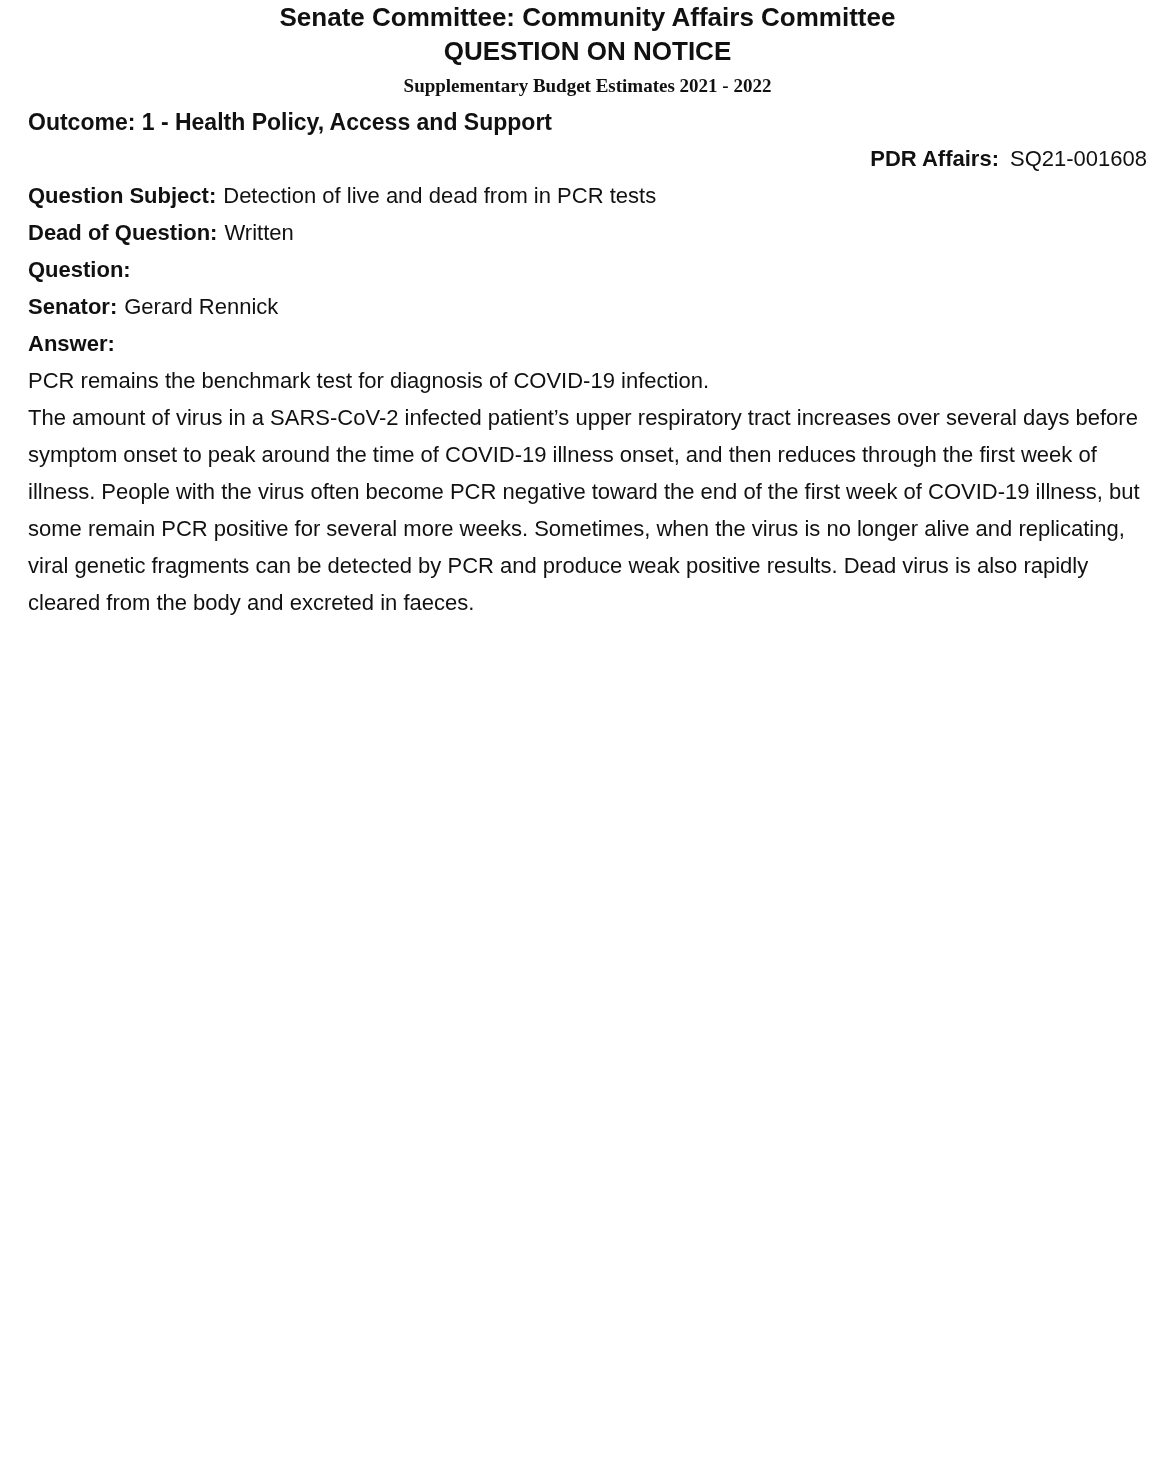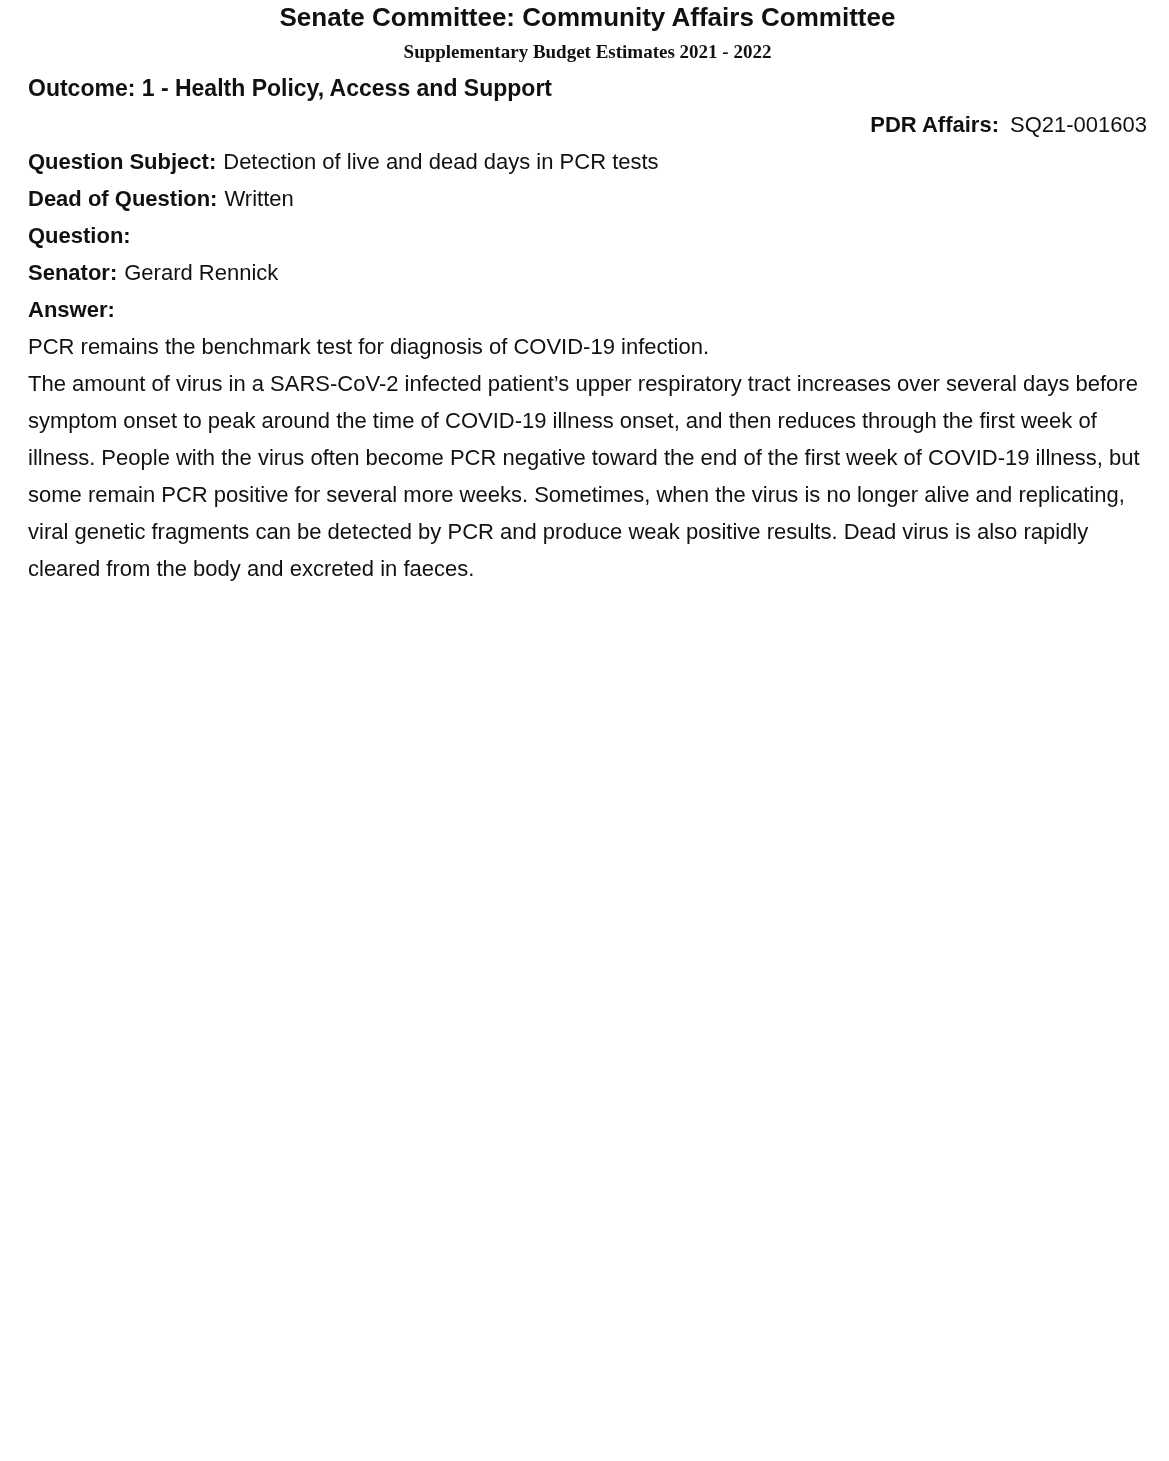--- a/index.html
+++ b/index.html
@@ -82,28 +82,29 @@
   .para-2           { margin-top: 15px; }
   .para-3           { margin-top: 11px; }
 </style>
 </head>
 <body>
 
 <div class="page">
 
   <h1 class="doc-title">Senate Committee: Community Affairs Committee</h1>
 
+  <h2 class="notice-heading">QUESTION ON NOTICE</h2>
 
   <div class="heading estimates-heading">Supplementary Budget Estimates 2021 - 2022</div>
 
   <div class="heading outcome-heading">Outcome: 1 - Health Policy, Access and Support</div>
 
-  <p class="body-line pdr-line"><span class="label">PDR Affairs:</span><span class="pdr-value">SQ21-001603</span></p>
+  <p class="body-line pdr-line"><span class="label">PDR Affairs:</span><span class="pdr-value">SQ21-001608</span></p>
 
-  <p class="body-line field-qsubject"><span class="label">Question Subject:</span><span class="value">Detection of live and dead days in PCR tests</span></p>
+  <p class="body-line field-qsubject"><span class="label">Question Subject:</span><span class="value">Detection of live and dead from in PCR tests</span></p>
 
   <p class="body-line field-type"><span class="label">Dead of Question:</span><span class="value">Written</span></p>
 
   <p class="body-line label question-label">Question:</p>
 
   <p class="body-line field-senator"><span class="label">Senator:</span><span class="value">Gerard Rennick</span></p>
 
 
   <p class="body-line label answer-label">Answer:</p>
 

